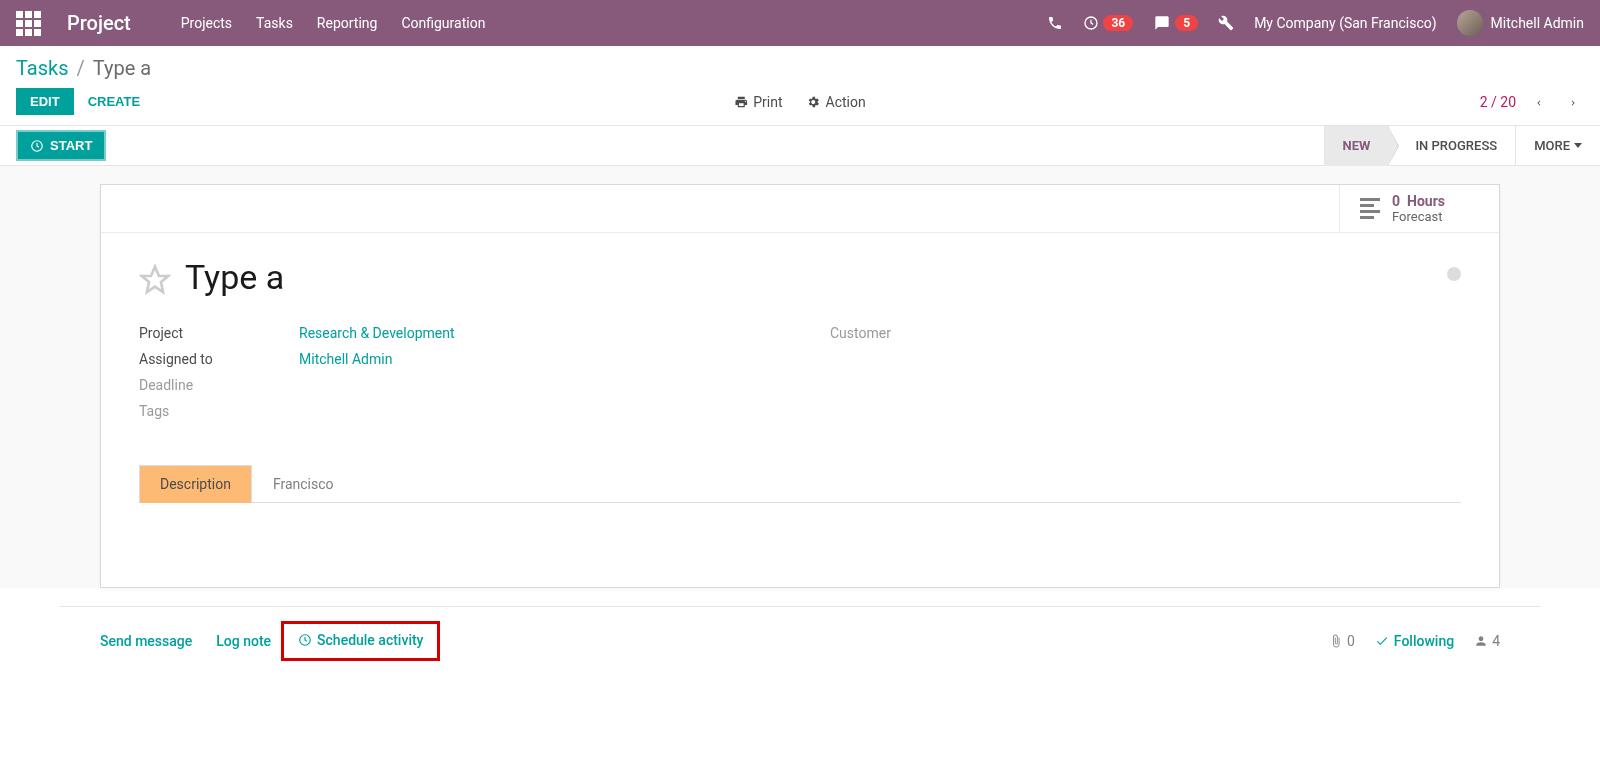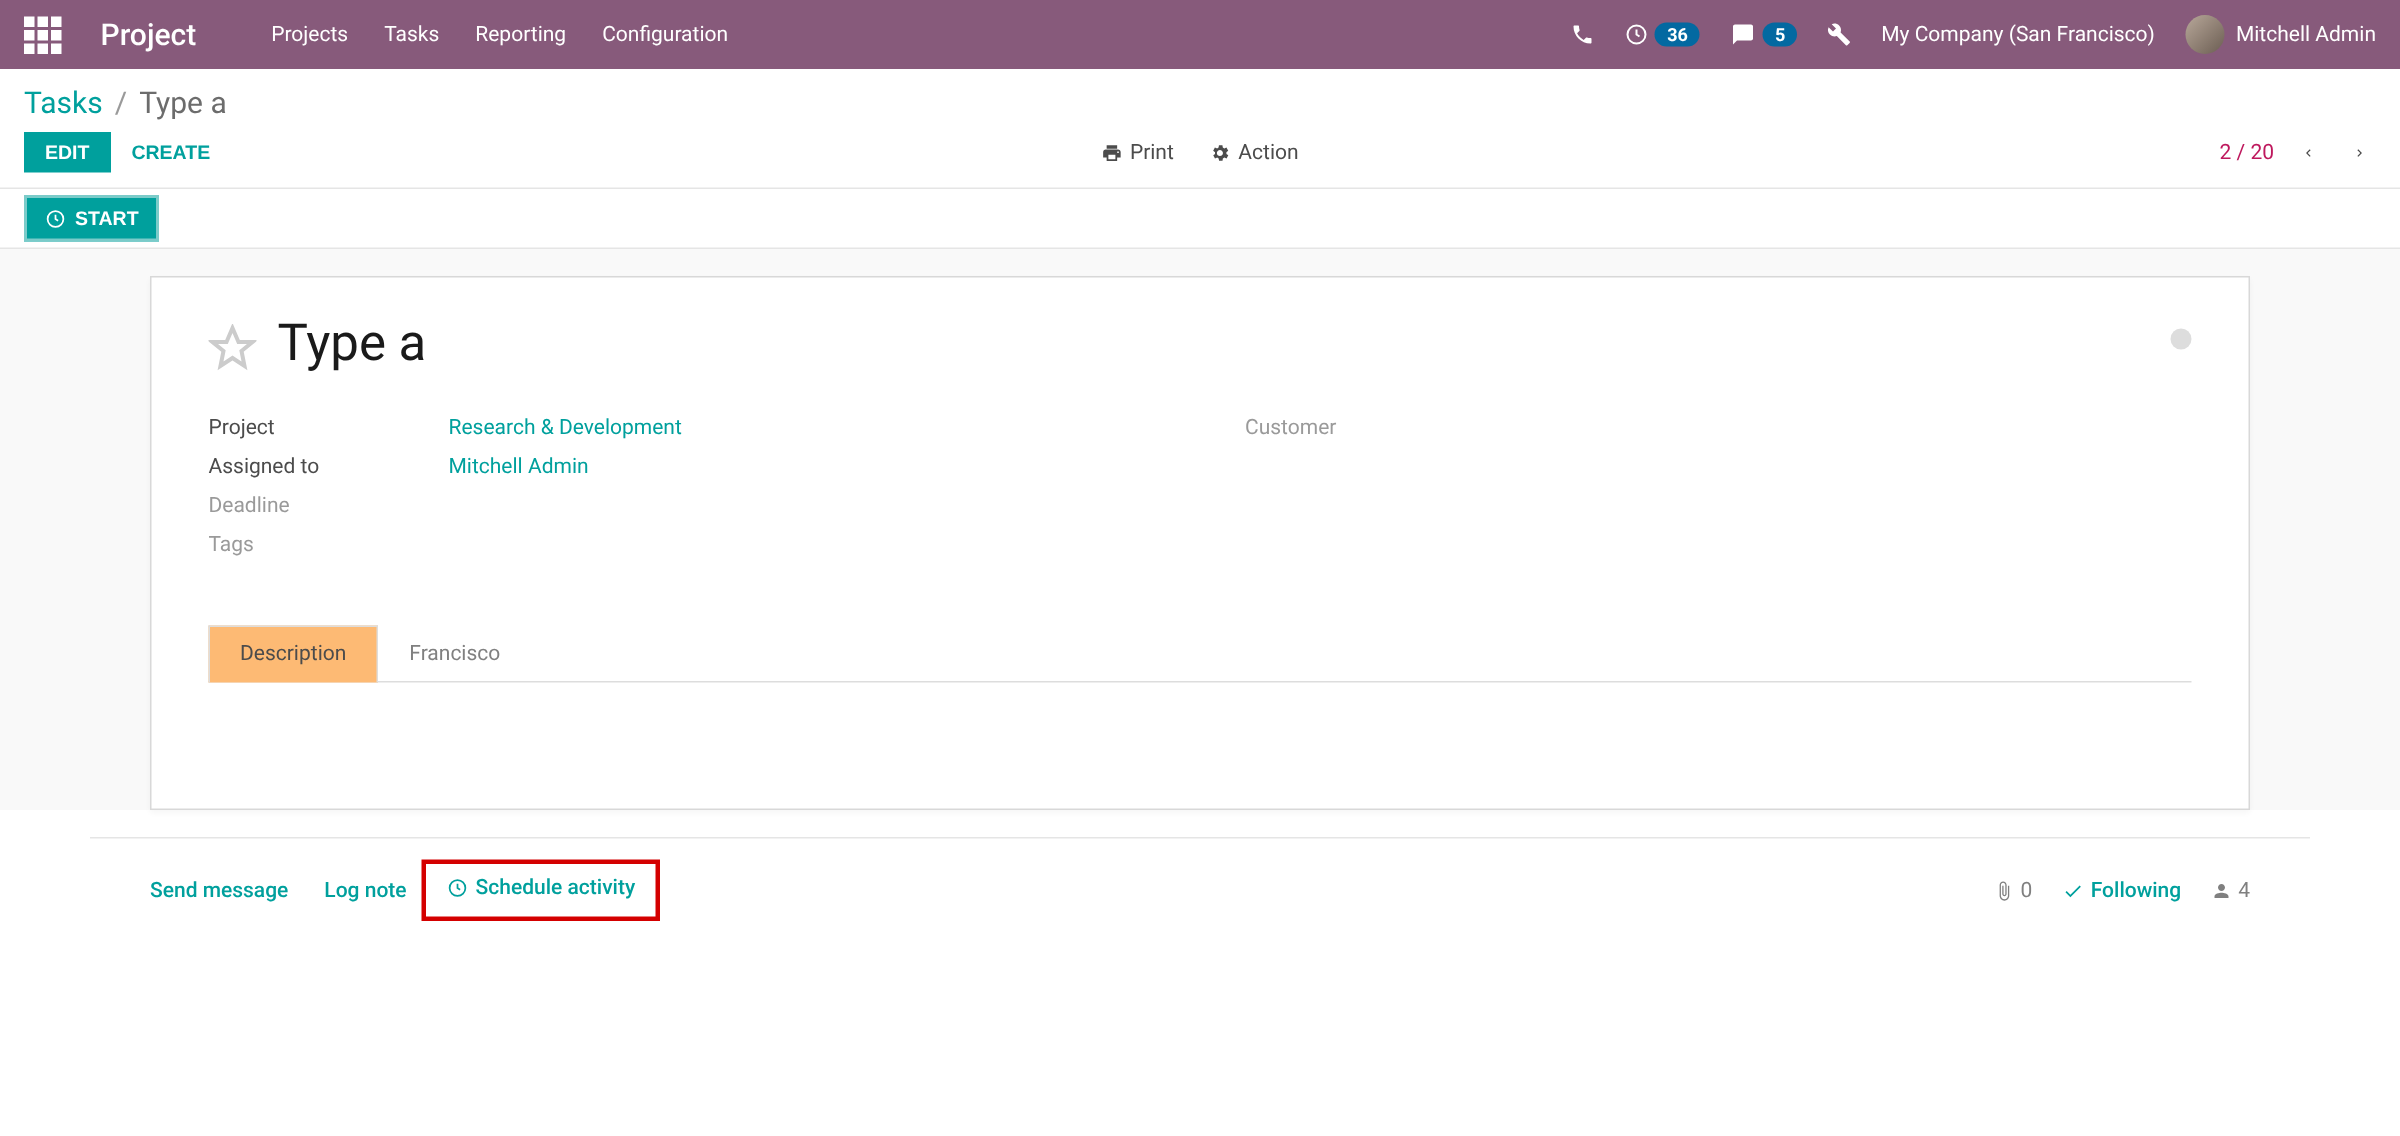--- a/index.html
+++ b/index.html
@@ -7,21 +7,21 @@
 
 
 .topnav { background: #875a7b; height: 46px; display: flex; align-items: center; padding: 0 16px; color: #fff; }
 .apps-grid { display: grid; grid-template-columns: repeat(3, 7px); grid-template-rows: repeat(3, 7px); gap: 2px; margin-right: 26px; cursor: pointer; }
 .apps-grid span { background: #fff; }
 .app-title { font-size: 20px; font-weight: 500; margin-right: 50px; }
 .nav-menu { display: flex; gap: 24px; }
 .nav-menu a { color: #fff; text-decoration: none; font-size: 14px; }
 .nav-right { margin-left: auto; display: flex; align-items: center; gap: 20px; }
 .icon-btn { color: #fff; cursor: pointer; display: inline-flex; align-items: center; }
-.badge-pill { background: #0369a1; border-radius: 10px; padding: 1px 8px; font-size: 12px; font-weight: bold; margin-left: 4px; }
+.badge-pill { background: #ef4444; border-radius: 10px; padding: 1px 8px; font-size: 12px; font-weight: bold; margin-left: 4px; }
 .avatar { width: 26px; height: 26px; border-radius: 50%; background: linear-gradient(135deg,#b8a89a,#6b5d52); display: inline-block; margin-right: 8px; }
 .user-block { display: flex; align-items: center; }
 
 
 .breadcrumb-row { padding: 10px 16px 0 16px; display: flex; align-items: center; }
 .breadcrumb { font-size: 20px; display: flex; align-items: center; gap: 8px; }
 .breadcrumb .link { color: #00a09d; cursor: pointer; }
 .breadcrumb .sep { color: #9a9a9a; }
 .breadcrumb .current { color: #6c6c6c; }
 
@@ -188,24 +188,46 @@
 <div class="statusbar-row">
   <div class="start-btn-wrap">
     <button class="start-btn">
       <svg width="14" height="14" viewBox="0 0 24 24" fill="#fff">
           <circle cx="12" cy="12" r="9" fill="none" stroke="#fff" stroke-width="2"></circle>
           <path d="M12 7v5l3 2" stroke="#fff" stroke-width="2" fill="none"></path>
         </svg>
       <span>START</span>
     </button>
   </div>
+  <div class="status-stages">
+    <div class="stage active">NEW</div>
+    <div class="stage" style="padding-left:26px">IN PROGRESS</div>
+    <div class="stage more-stage">
+      <span>MORE</span>
+      <span class="caret-down"></span>
+    </div>
+  </div>
 </div>
 
 <div class="form-bg">
   <div class="sheet">
+    <div class="sheet-header">
+      <div class="stat-button">
+        <div class="stat-icon">
+          <div class="bar"></div>
+            <div class="bar s"></div>
+            <div class="bar"></div>
+            <div class="bar s"></div>
+        </div>
+        <div class="stat-text">
+          <div class="num"><span>0</span>&nbsp;&nbsp;<span>Hours</span></div>
+          <div class="lbl">Forecast</div>
+        </div>
+      </div>
+    </div>
     <div class="sheet-body">
       <div class="title-row">
         <span class="star">
           <svg width="32" height="32" viewBox="0 0 24 24" fill="none" stroke="#ccc" stroke-width="2">
               <path d="M12 2l3 7h7l-5.5 4.5L18 21l-6-4-6 4 1.5-7.5L2 9h7z"></path>
             </svg>
         </span>
         <span class="task-title">Type a</span>
         <span class="kanban-dot"></span>
       </div>

